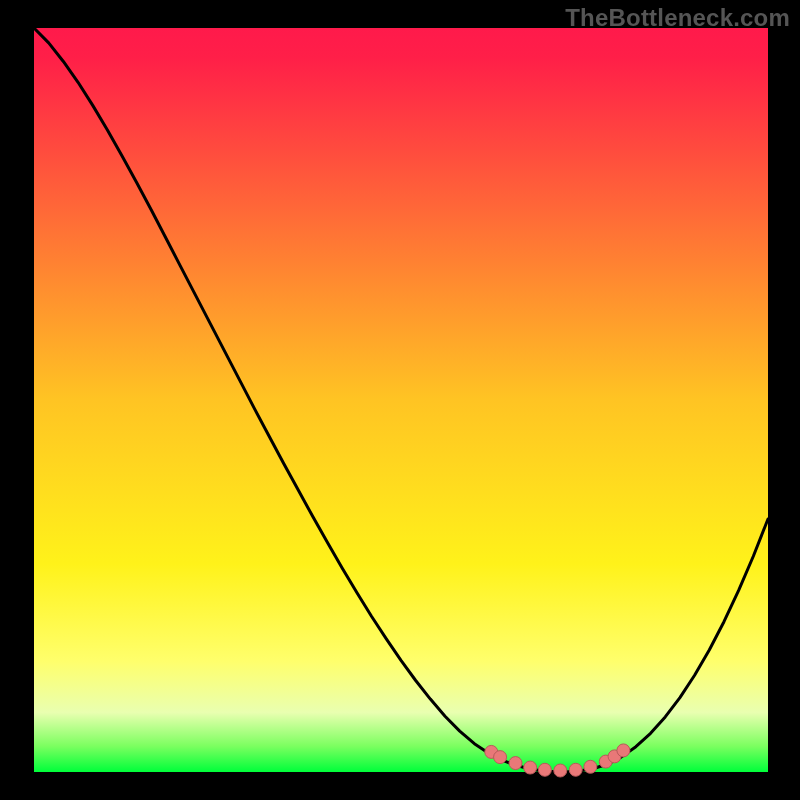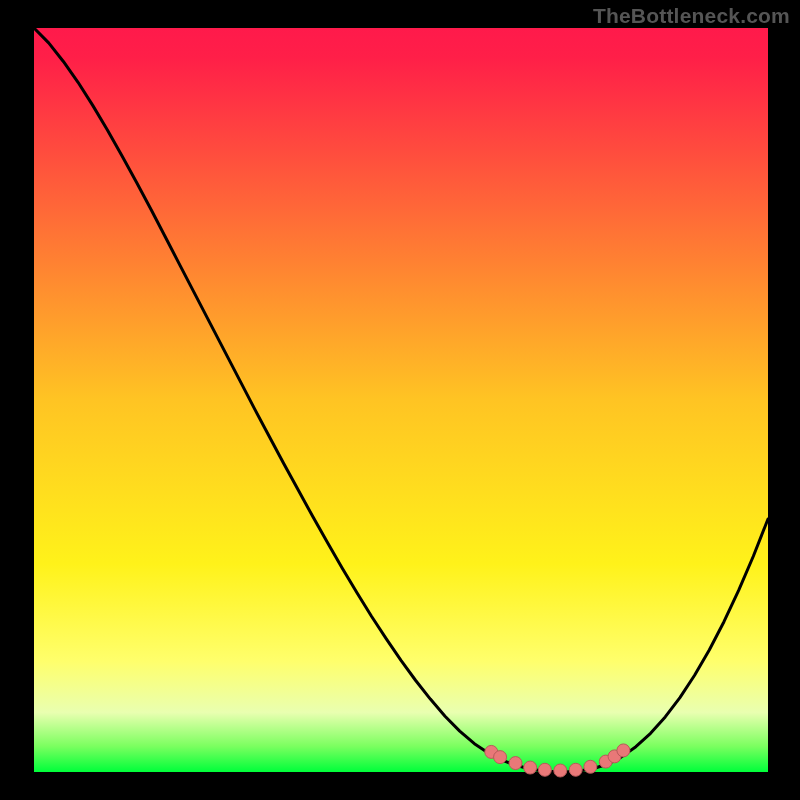--- a/index.html
+++ b/index.html
@@ -17,21 +17,21 @@
     height: 800px;
   }
   svg {
     display: block;
   }
   .watermark {
     position: absolute;
     top: 4px;
     right: 10px;
     color: #555;
-    font-size: 21px;
+    font-size: 24px;
     font-weight: 600;
     letter-spacing: 0.2px;
     user-select: none;
   }
 </style>
 </head>
 <body>
 
 <div class="chart-wrap">
   <svg id="chart-svg" width="800" height="800" viewBox="0 0 800 800">

